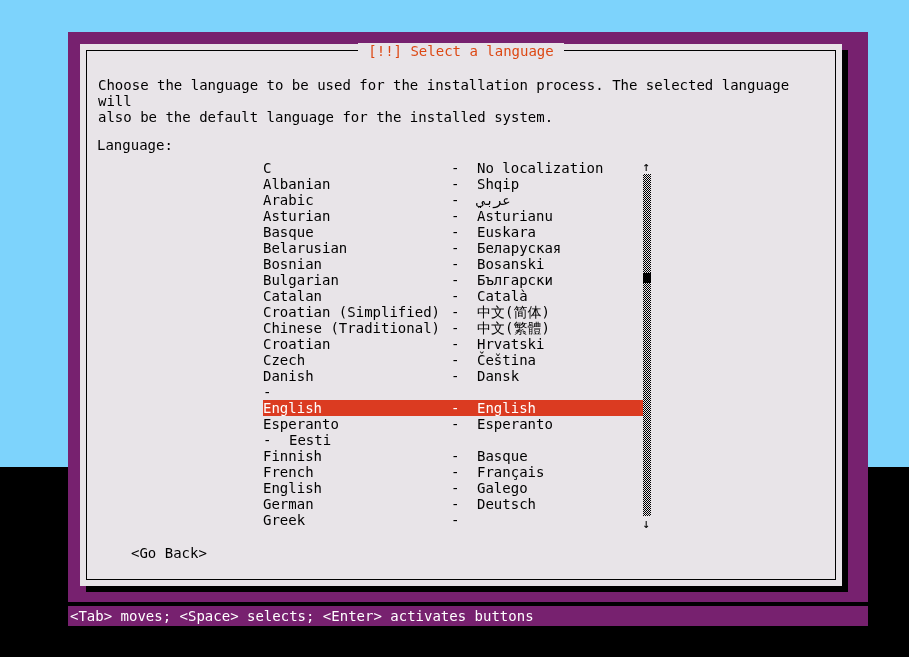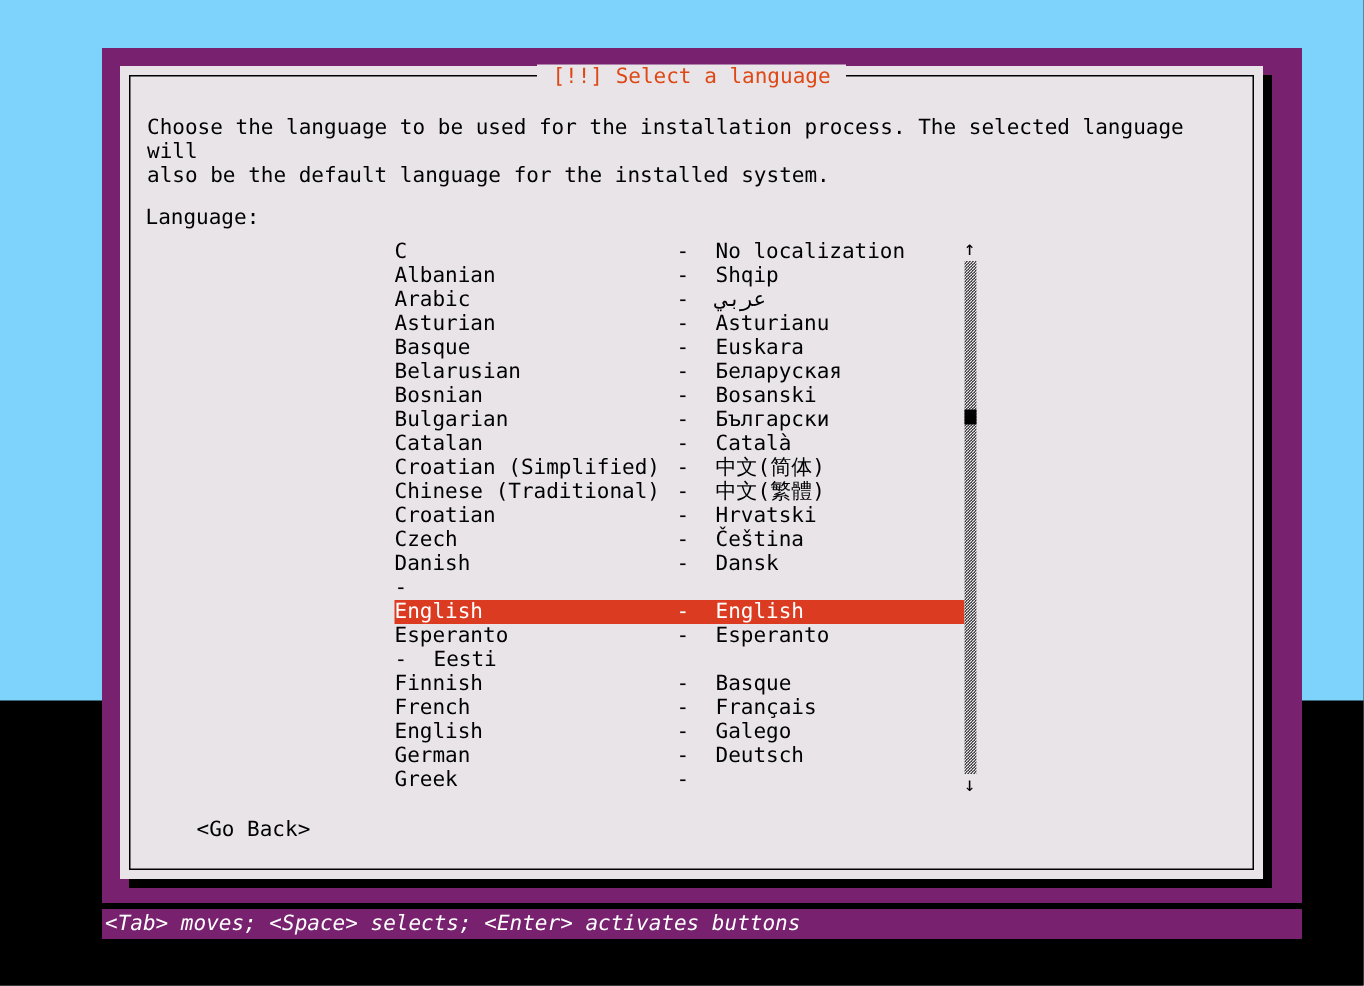--- a/index.html
+++ b/index.html
@@ -272,15 +272,15 @@
 
   <div class="scrollbar">
     <div class="sb-arrow up">↑</div>
     <div class="sb-track"></div>
     <div class="sb-thumb" style="top: 113.18px;"></div>
     <div class="sb-arrow down">↓</div>
   </div>
 
   <div class="go-back">&lt;Go Back&gt;</div>
 
-  <div class="statusbar" style="background: rgb(119, 33, 111); color: rgb(255, 255, 255); font-style: italic;">&lt;Tab&gt; moves; &lt;Space&gt; selects; &lt;Enter&gt; activates buttons</div>
+  <div class="statusbar" style="background: rgb(119, 33, 111); color: rgb(255, 255, 255);">&lt;Tab&gt; moves; &lt;Space&gt; selects; &lt;Enter&gt; activates buttons</div>
 
 </div>
 
 </body></html>

